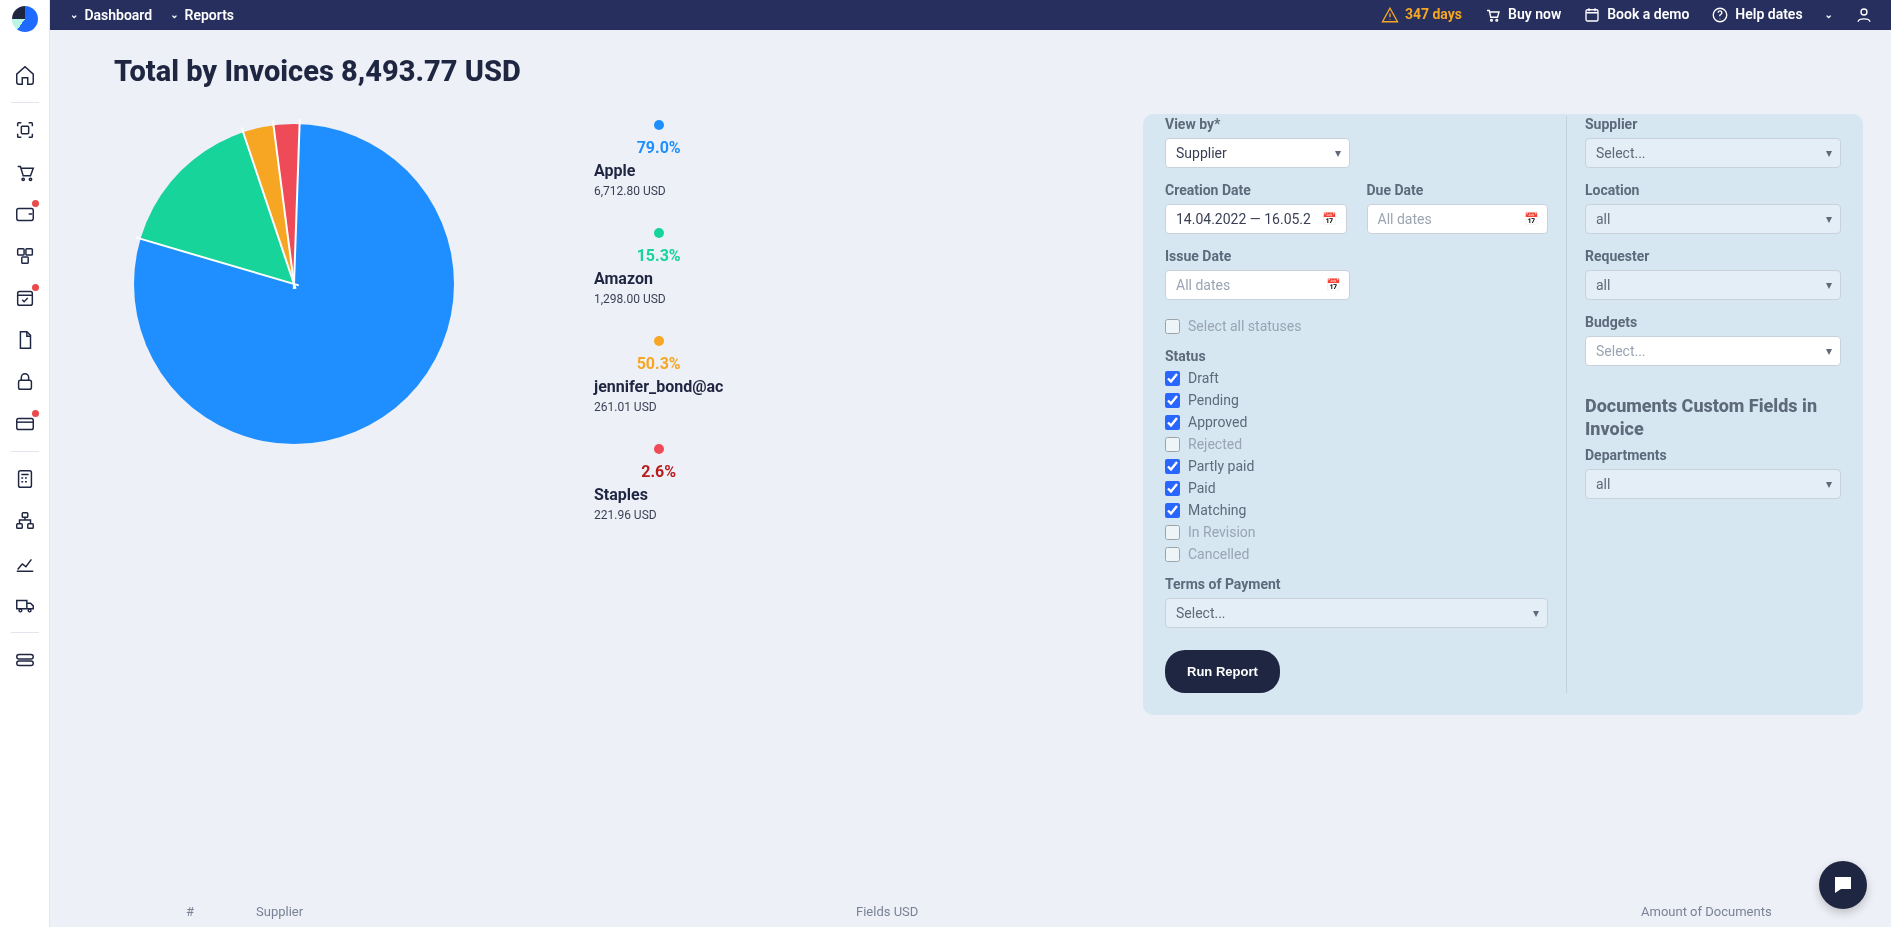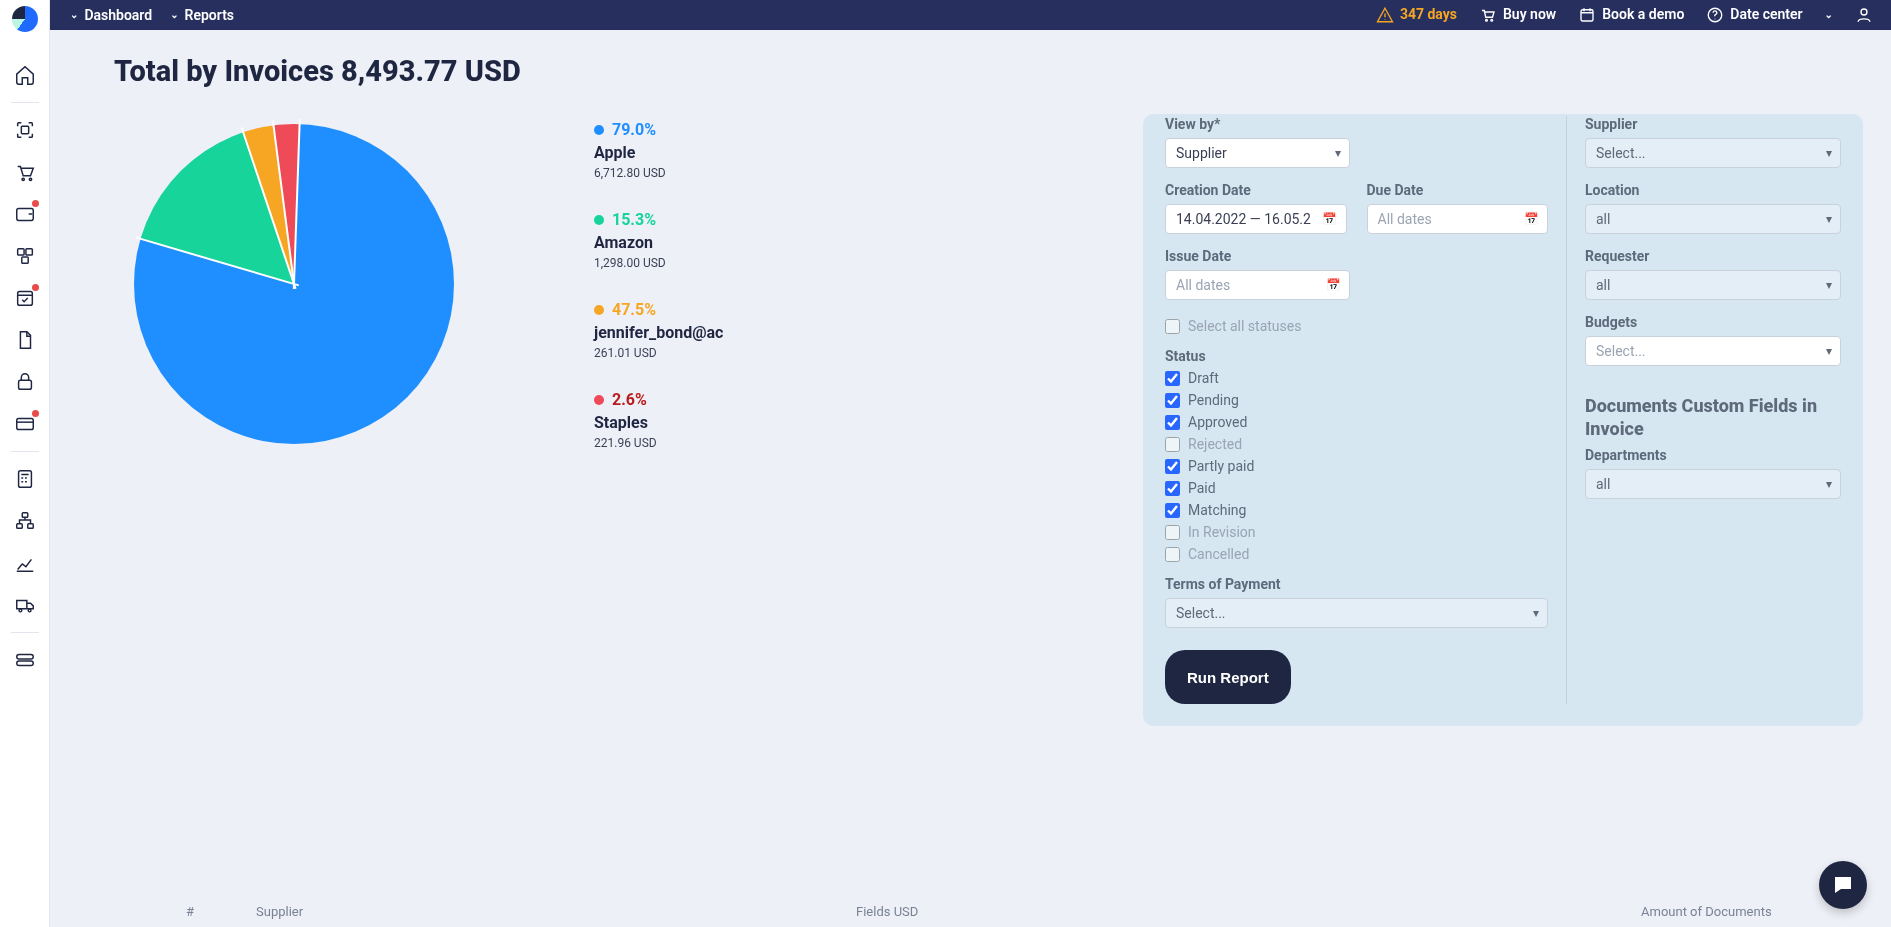--- a/index.html
+++ b/index.html
@@ -22,42 +22,42 @@
 
 .page { position:absolute; top:30px; left:50px; right:0; bottom:0; padding:24px 28px 0 28px; overflow:hidden;margin-left:36px;}
 .title { font-size:29px; font-weight:800; color:#1f2642; margin-bottom:26px;}
 .twocol { display:flex; gap:30px; }
 .chartcol { width:740px; display:flex; }
 .piewrap { width:340px; height:340px; position:relative; margin-top:10px; margin-left:20px;}
 .pie { width:320px; height:320px; border-radius:50%; }
 .slice-border { position:absolute; left:160px; top:-5px; width:2px; height:170px; background:#fff; transform-origin:1px 165px; }
 .legend { margin-left:120px; margin-top:6px; }
 .legend .row { margin-bottom:30px; }
-.legend .row .head { display:flex; align-items:center; gap:8px; font-weight:700; }
+.legend .row .head { display:flex; align-items:center; gap:8px; font-weight:700;flex-direction:column; }
 .legend .swatch { width:10px; height:10px; border-radius:50%; display:inline-block;}
 .legend .name { font-weight:700; color:#1f2642; margin-top:4px;}
 .legend .val { color:#3a3f55; font-size:12px; margin-top:4px;}
 
 .panel { margin-left:auto; width:720px; background:#d6e7f2; border-radius:10px; padding:2px 22px 22px 22px; display:flex; gap:18px; }
 .panel .colL { flex:1; position:relative;}
 .panel .colR { width:275px; border-left:1px solid #c1d3e0; padding-left:18px;}
 .flabel { font-size:14px; font-weight:700; color:#5e6a7a; margin:14px 0 6px; }
 .flabel.first { margin-top:0;}
 .sel, .inp { width:100%; height:30px; background:#fff; border:1px solid #c9d2dc; border-radius:4px; padding:0 26px 0 10px; font-size:14px; color:#3a3f55; display:flex; align-items:center; position:relative; cursor:pointer;}
 .sel.dim, .inp.dim { background:#e3eef6; color:#5e6a7a; }
 .sel .caret, .inp .calicon { position:absolute; right:8px; top:50%; transform:translateY(-50%); font-size:12px; color:#1f6bff;}
 .sel .caret { color:#606879; }
 .sel.dim .caret { color:#606879;}
 .row2 { display:flex; gap:20px;}
 .row2 > div { flex:1;}
 .chk-row { display:flex; align-items:center; gap:8px; margin-top:6px; font-size:14px; color:#5e6a7a; }
 .chk-row input { accent-color:#2866ff; width:15px; height:15px;}
 .chk-row.off { color:#9aa4b3;}
 .chk-row.off input {opacity:.6;}
-.runbtn { margin-top:22px; height:54px; background:#1f2642; color:#fff; border:none; border-radius:20px; padding:0 22px; font-weight:700; font-size:15px; cursor:pointer;}
+.runbtn { margin-top:22px; height:43px; background:#1f2642; color:#fff; border:none; border-radius:20px; padding:0 22px; font-weight:700; font-size:13px; cursor:pointer;}
 .section-title { font-size:18px; font-weight:800; color:#5e6a7a; margin-top:28px; margin-bottom:4px; line-height:1.3;}
 
 .tblhead { position:absolute; bottom:0; left:0; right:0; height:32px; padding:0 40px 0 100px; display:flex; align-items:center; font-size:13px; color:#7a8296; background:#eef0f7;}
 .tblhead .c1{width:70px;} .tblhead .c2{width:600px;} .tblhead .c3{flex:1;} .tblhead .c4{width:210px; text-align:left;}
 
 .chat-btn { position:absolute; right:24px; bottom:18px; width:48px; height:48px; border-radius:50%; background:#1f2642; display:flex; align-items:center; justify-content:center; cursor:pointer; box-shadow:0 4px 10px rgba(0,0,0,.2);}
 .chat-btn svg { width:24px; height:24px; fill:#fff;}
 
 .tbicon { width:18px; height:18px; }
 .tbicon path, .tbicon circle, .tbicon rect { stroke:#fff; fill:none; stroke-width:1.8; }
@@ -195,21 +195,21 @@
           <rect x="4" y="5" width="16" height="15" rx="2"></rect>
           <path d="M4 9h16M8 3v4M16 3v4"></path>
         </svg>
       <span>Book a demo</span>
     </div>
     <div class="item">
       <svg class="tbicon" viewBox="0 0 24 24">
           <circle cx="12" cy="12" r="9"></circle>
           <path d="M9.5 9a2.5 2.5 0 1 1 3.5 2.3c-.9.4-1.5 1-1.5 2.2M12 17v.5"></path>
         </svg>
-      <span>Date center</span>
+      <span>Help dates</span>
     </div>
     <div class="item">
         <span class="chev">⌄</span>
       </div>
     <div class="item">
       <svg class="tbicon" viewBox="0 0 24 24">
           <circle cx="12" cy="8" r="4"></circle>
           <path d="M4 21c1-5 15-5 16 0"></path>
         </svg>
     </div>
@@ -244,21 +244,21 @@
             <div class="head">
               <span class="swatch" style="background:#17d49a"></span>
               <span style="color:#17d49a">15.3%</span>
             </div>
             <div class="name">Amazon</div>
             <div class="val">1,298.00 USD</div>
           </div>
           <div class="row">
             <div class="head">
               <span class="swatch" style="background:#f6a623"></span>
-              <span style="color:#f6a623">47.5%</span>
+              <span style="color:#f6a623">50.3%</span>
             </div>
             <div class="name">jennifer_bond@ac</div>
             <div class="val">261.01 USD</div>
           </div>
           <div class="row">
             <div class="head">
               <span class="swatch" style="background:#ef4a57"></span>
               <span style="color:#b91c1c">2.6%</span>
             </div>
             <div class="name">Staples</div>

